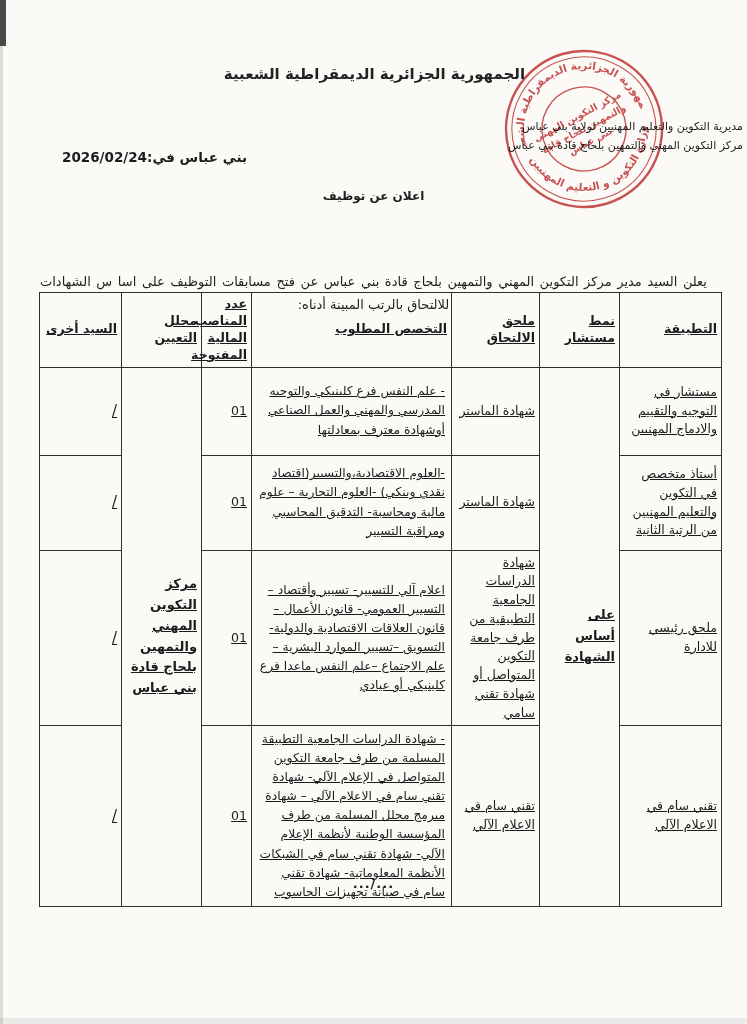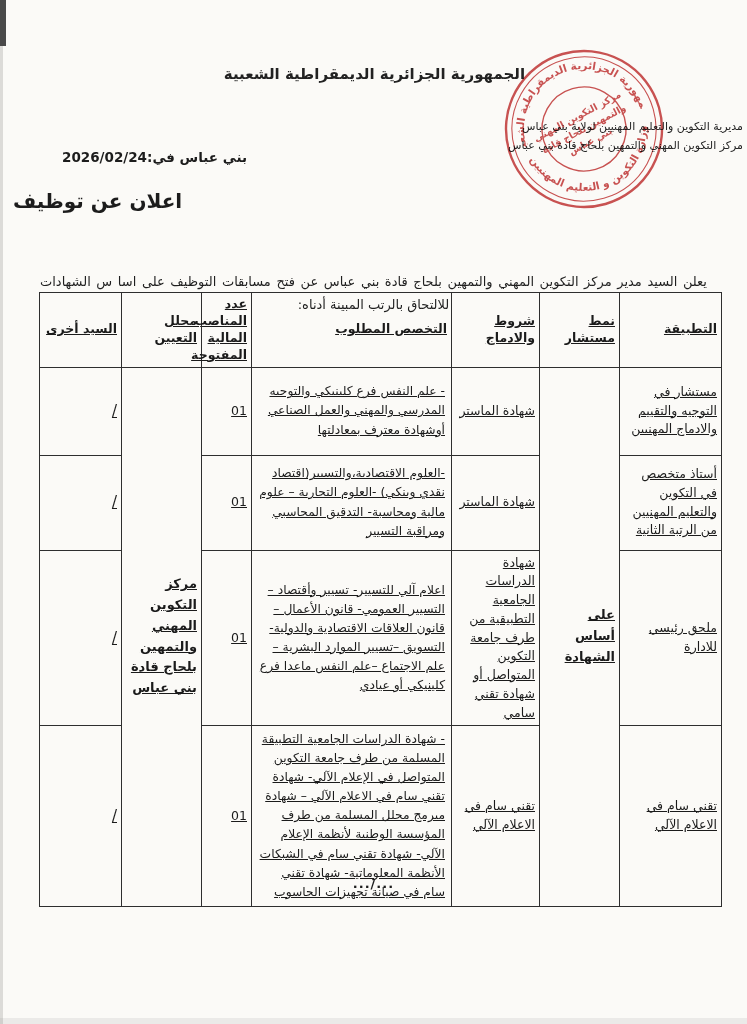--- a/index.html
+++ b/index.html
@@ -15,22 +15,22 @@
   .scan-strip { position:absolute; left:0; top:0; width:3px; height:100%; background:rgba(110,110,110,.22); }
   .scan-corner { position:absolute; left:0; top:0; width:6px; height:46px; background:#4a4a4a; }
   .scan-bottom { position:absolute; left:0; bottom:0; width:100%; height:6px; background:rgba(150,150,150,.15); }
 
   .center-head { position:absolute; top:60px; right:215px; width:315px; text-align:center;
                  font-weight:bold; font-size:15px; line-height:1.95; color:#222; }
   .right-head  { position:absolute; top:118px; right:4px; width:335px; text-align:right;
                  font-size:11px; line-height:1.72; color:#242424; }
   .right-head .indent { margin-left:0; margin-right:82px; }
   .date-line   { position:absolute; top:149px; left:62px; font-size:13.5px; font-weight:bold; direction:rtl; }
-  .doc-title   { position:absolute; top:189px; left:0; right:0; text-align:left;
-                 font-size:20px; font-weight:bold; letter-spacing:.5px;margin-left:13px; }
+  .doc-title   { position:absolute; top:189px; left:0; right:0; text-align:center;
+                 font-size:12px; font-weight:bold; letter-spacing:.5px; }
   .intro       { position:absolute; top:233px; right:40px; left:40px; font-size:13px;
                  line-height:1.8; text-align:justify; text-align-last:center; color:#1f1f1f;margin-top:37px; }
 
   .table-wrap  { position:absolute; top:292px; right:25px; }
   table { width:682px; border-collapse:collapse; table-layout:fixed; direction:rtl;
           font-size:12.5px; color:#1b1b1b; }
   col.c-rank{width:102px} col.c-mode{width:80px} col.c-cond{width:88px}
   col.c-spec{width:200px} col.c-num{width:50px} col.c-loc{width:80px} col.c-other{width:82px}
   th, td { border:1.5px solid #2e2e2e; text-align:right; vertical-align:middle;
            padding:3px 4px; line-height:1.5;text-decoration:underline; }
@@ -79,21 +79,21 @@
         <col class="c-cond">
         <col class="c-spec">
       <col class="c-num">
         <col class="c-loc">
         <col class="c-other">
     </colgroup>
     <thead>
       <tr>
         <th>التطبيقة</th>
         <th>نمط مستشار</th>
-        <th>شروط والادماج</th>
+        <th>ملحق الالتحاق</th>
         <th>التخصص المطلوب</th>
         <th>عدد المناصب المالية المفتوحة</th>
         <th>محلل التعيين</th>
         <th>السيد أخرى</th>
       </tr>
     </thead>
     <tbody>
       <tr class="r1">
         <td>مستشار في التوجيه والتقييم والادماج المهنيين</td>
         <td class="mode-cell" rowspan="4">على أساس الشهادة</td>

